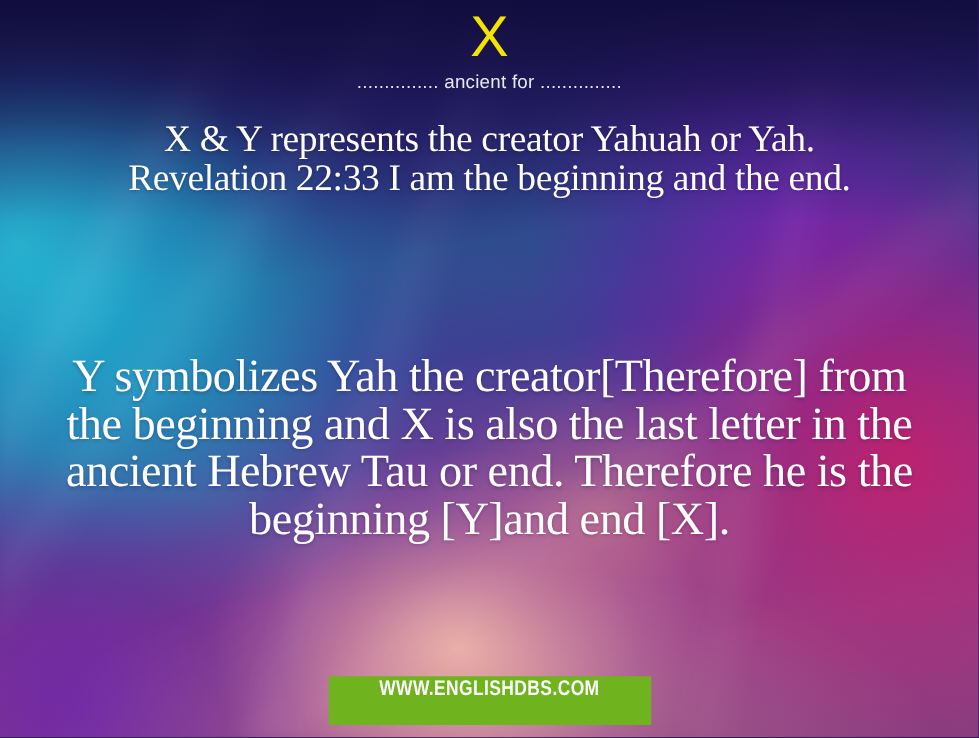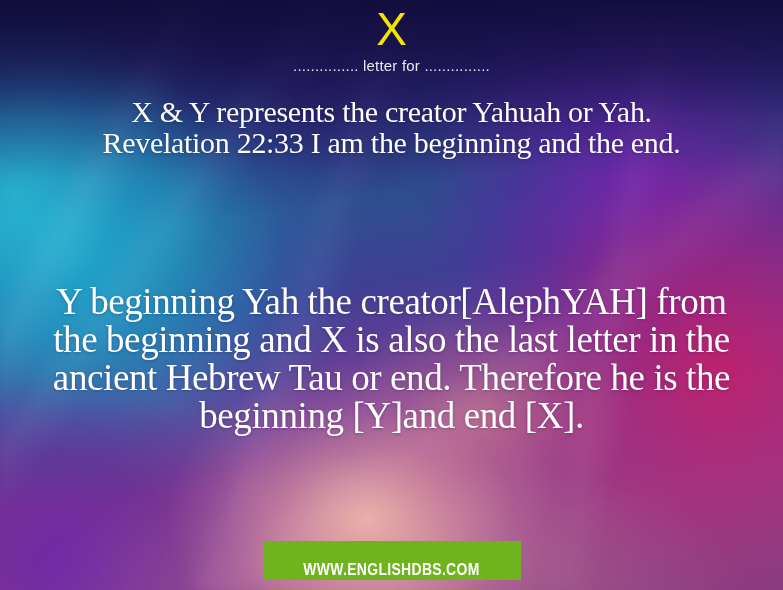--- a/index.html
+++ b/index.html
@@ -185,21 +185,21 @@
     position: absolute;
     top: 541px;
     left: 50%;
     transform: translateX(-50%);
     width: 258px;
     height: 39px;
     background: #6fb31e;
     border: 0;
     border-radius: 0;
     display: flex;
-    align-items: flex-end;
+    align-items: flex-start;
     justify-content: center;
     cursor: pointer;
     padding: 0;
   }
   .cta-button span {
     font-family: "Liberation Sans", sans-serif;
     font-size: 17px;
     font-weight: 700;
     color: #ffffff;
     letter-spacing: 0.4px;
@@ -221,24 +221,24 @@
   <div class="bg-layer bg-peach"></div>
   <div class="bg-layer bg-peach2"></div>
   <div class="bg-layer bg-streaks"></div>
   <div class="bg-layer bg-darktop"></div>
   <div class="bg-layer bg-soft"></div>
 
   <div class="content">
 
     <div class="letter-x">X</div>
 
-    <div class="stands-for">............... letter for ...............</div>
+    <div class="stands-for">............... ancient for ...............</div>
 
     <div class="headline">X &amp; Y represents the creator Yahuah or Yah.<br>Revelation 22:33 I am the beginning and the end.</div>
 
-    <div class="body-copy">Y beginning Yah the creator[AlephYAH] from the beginning and X is also the last letter in the ancient Hebrew Tau or end. Therefore he is the beginning [Y]and end [X].</div>
+    <div class="body-copy">Y symbolizes Yah the creator[Therefore] from the beginning and X is also the last letter in the ancient Hebrew Tau or end. Therefore he is the beginning [Y]and end [X].</div>
 
     <button class="cta-button">
       <span>WWW.ENGLISHDBS.COM</span>
     </button>
 
   </div>
 </div>
 
 </body></html>

